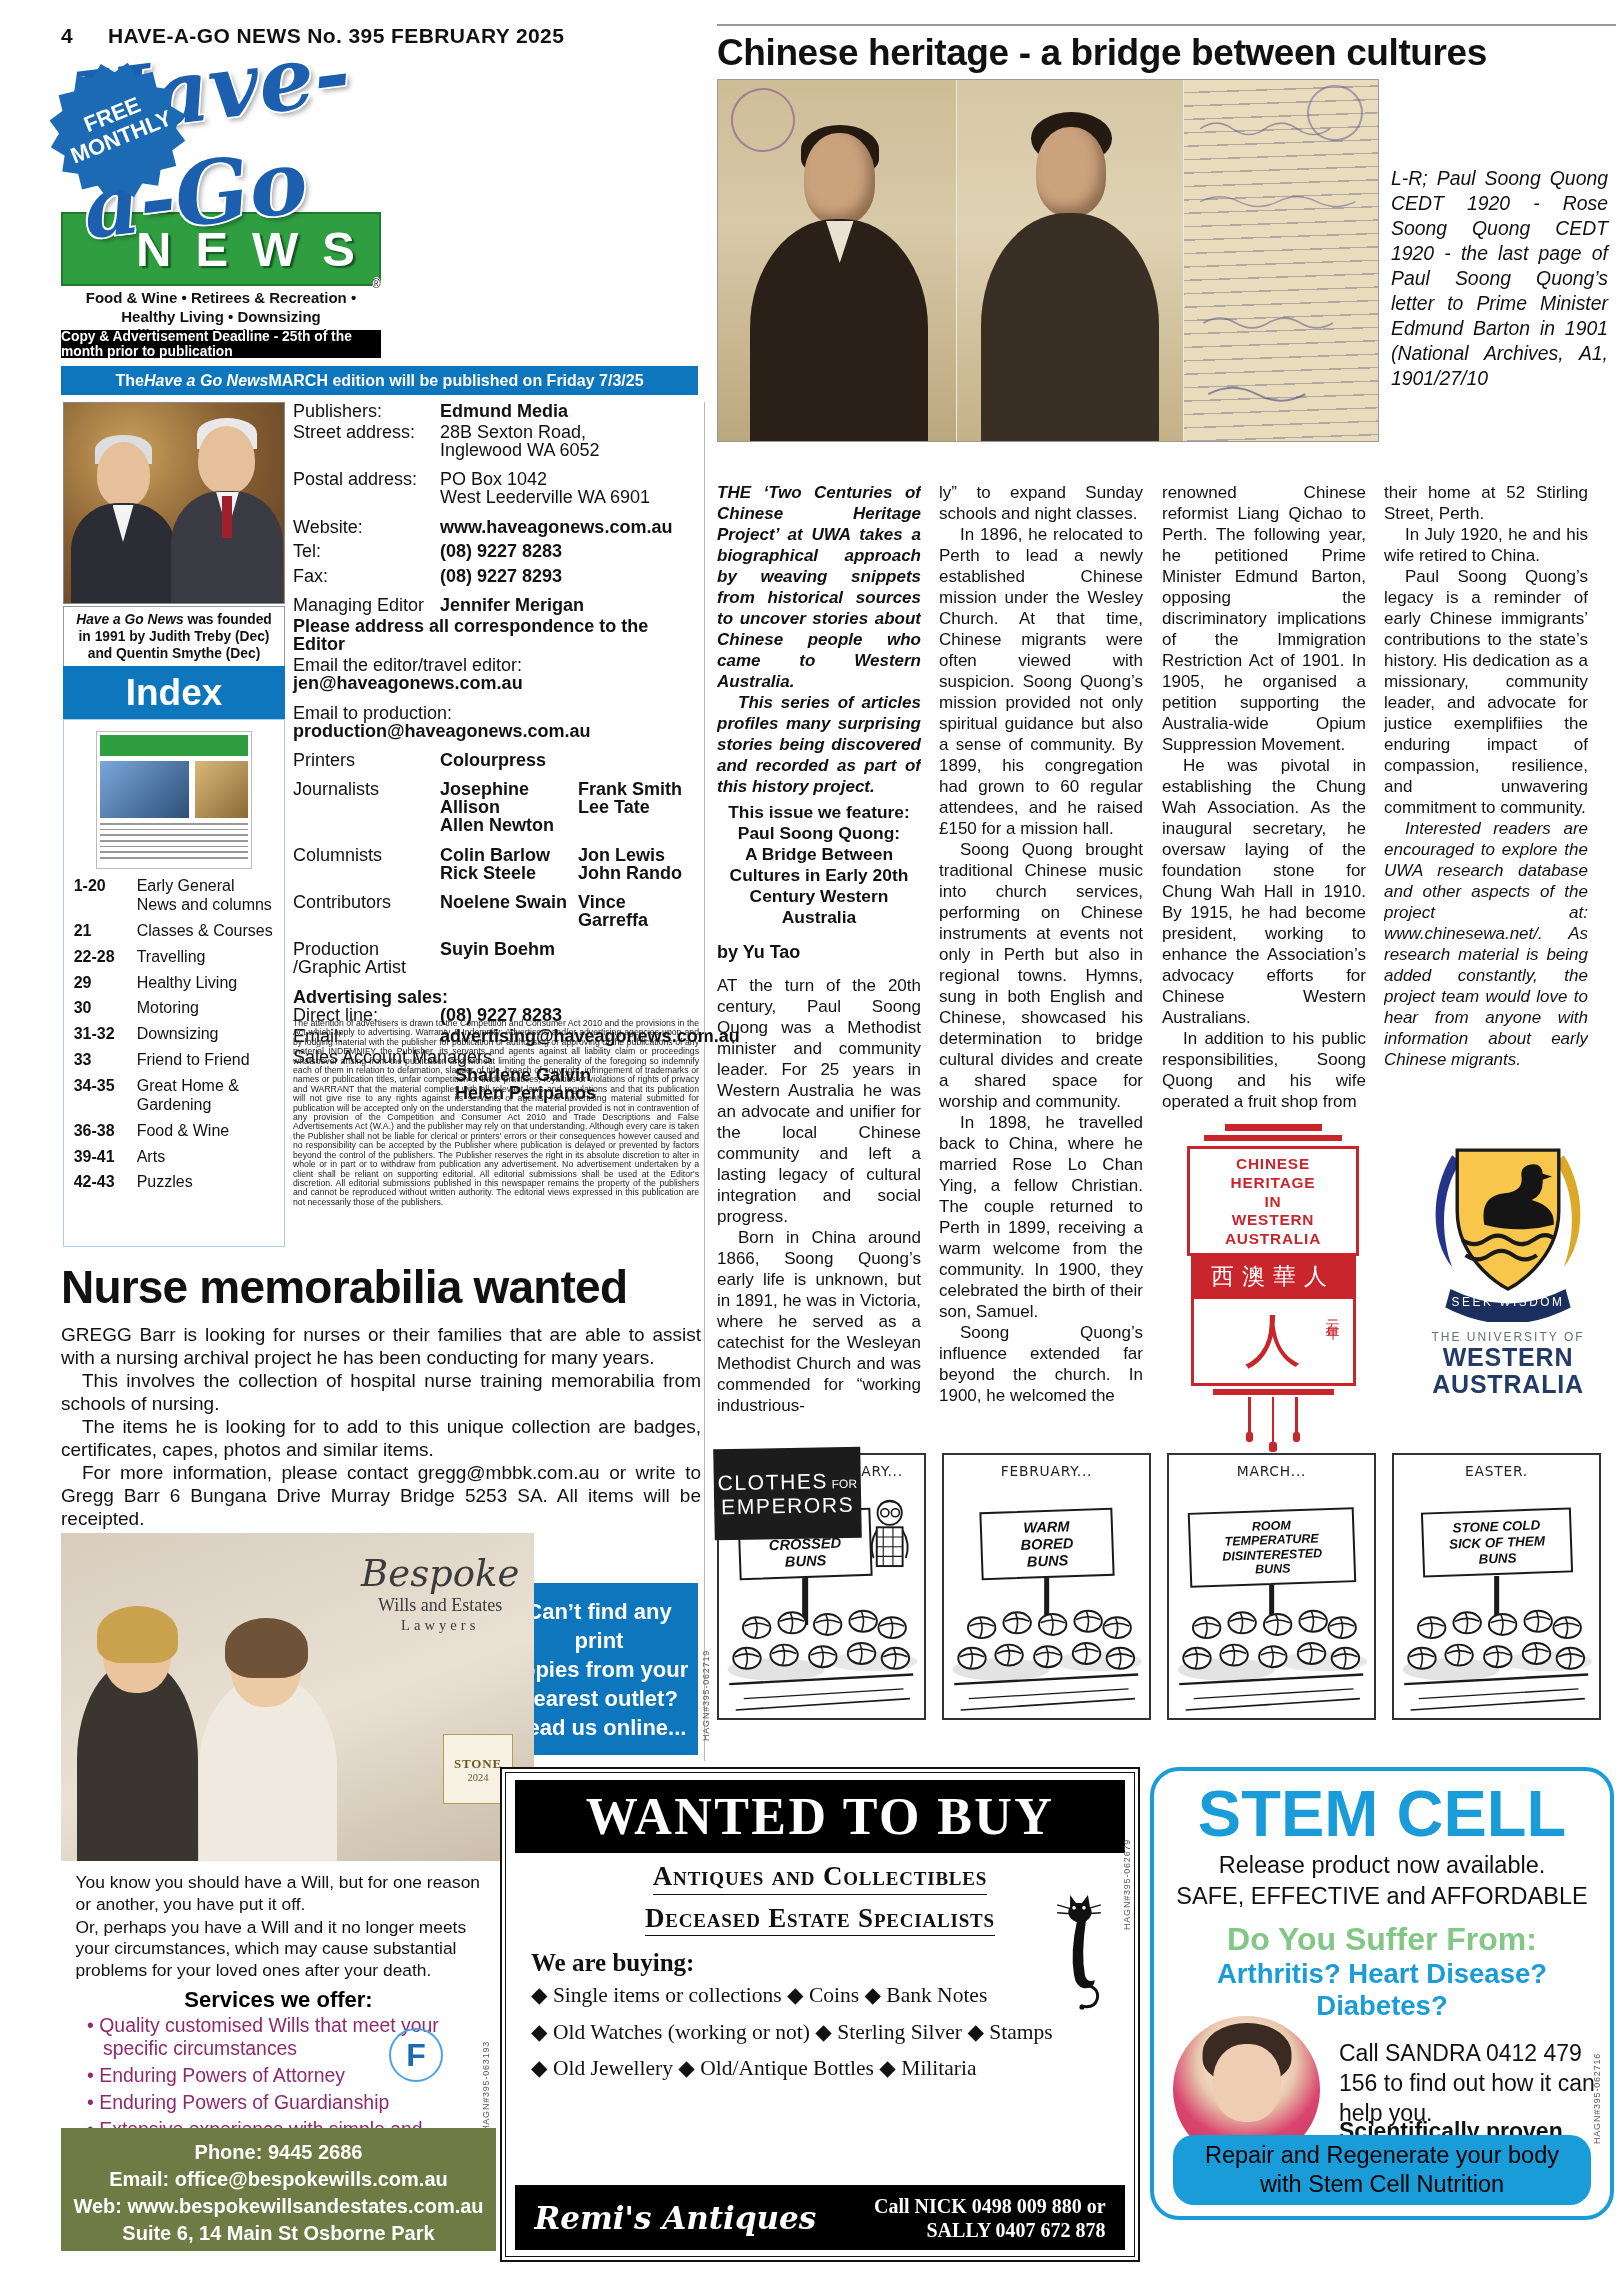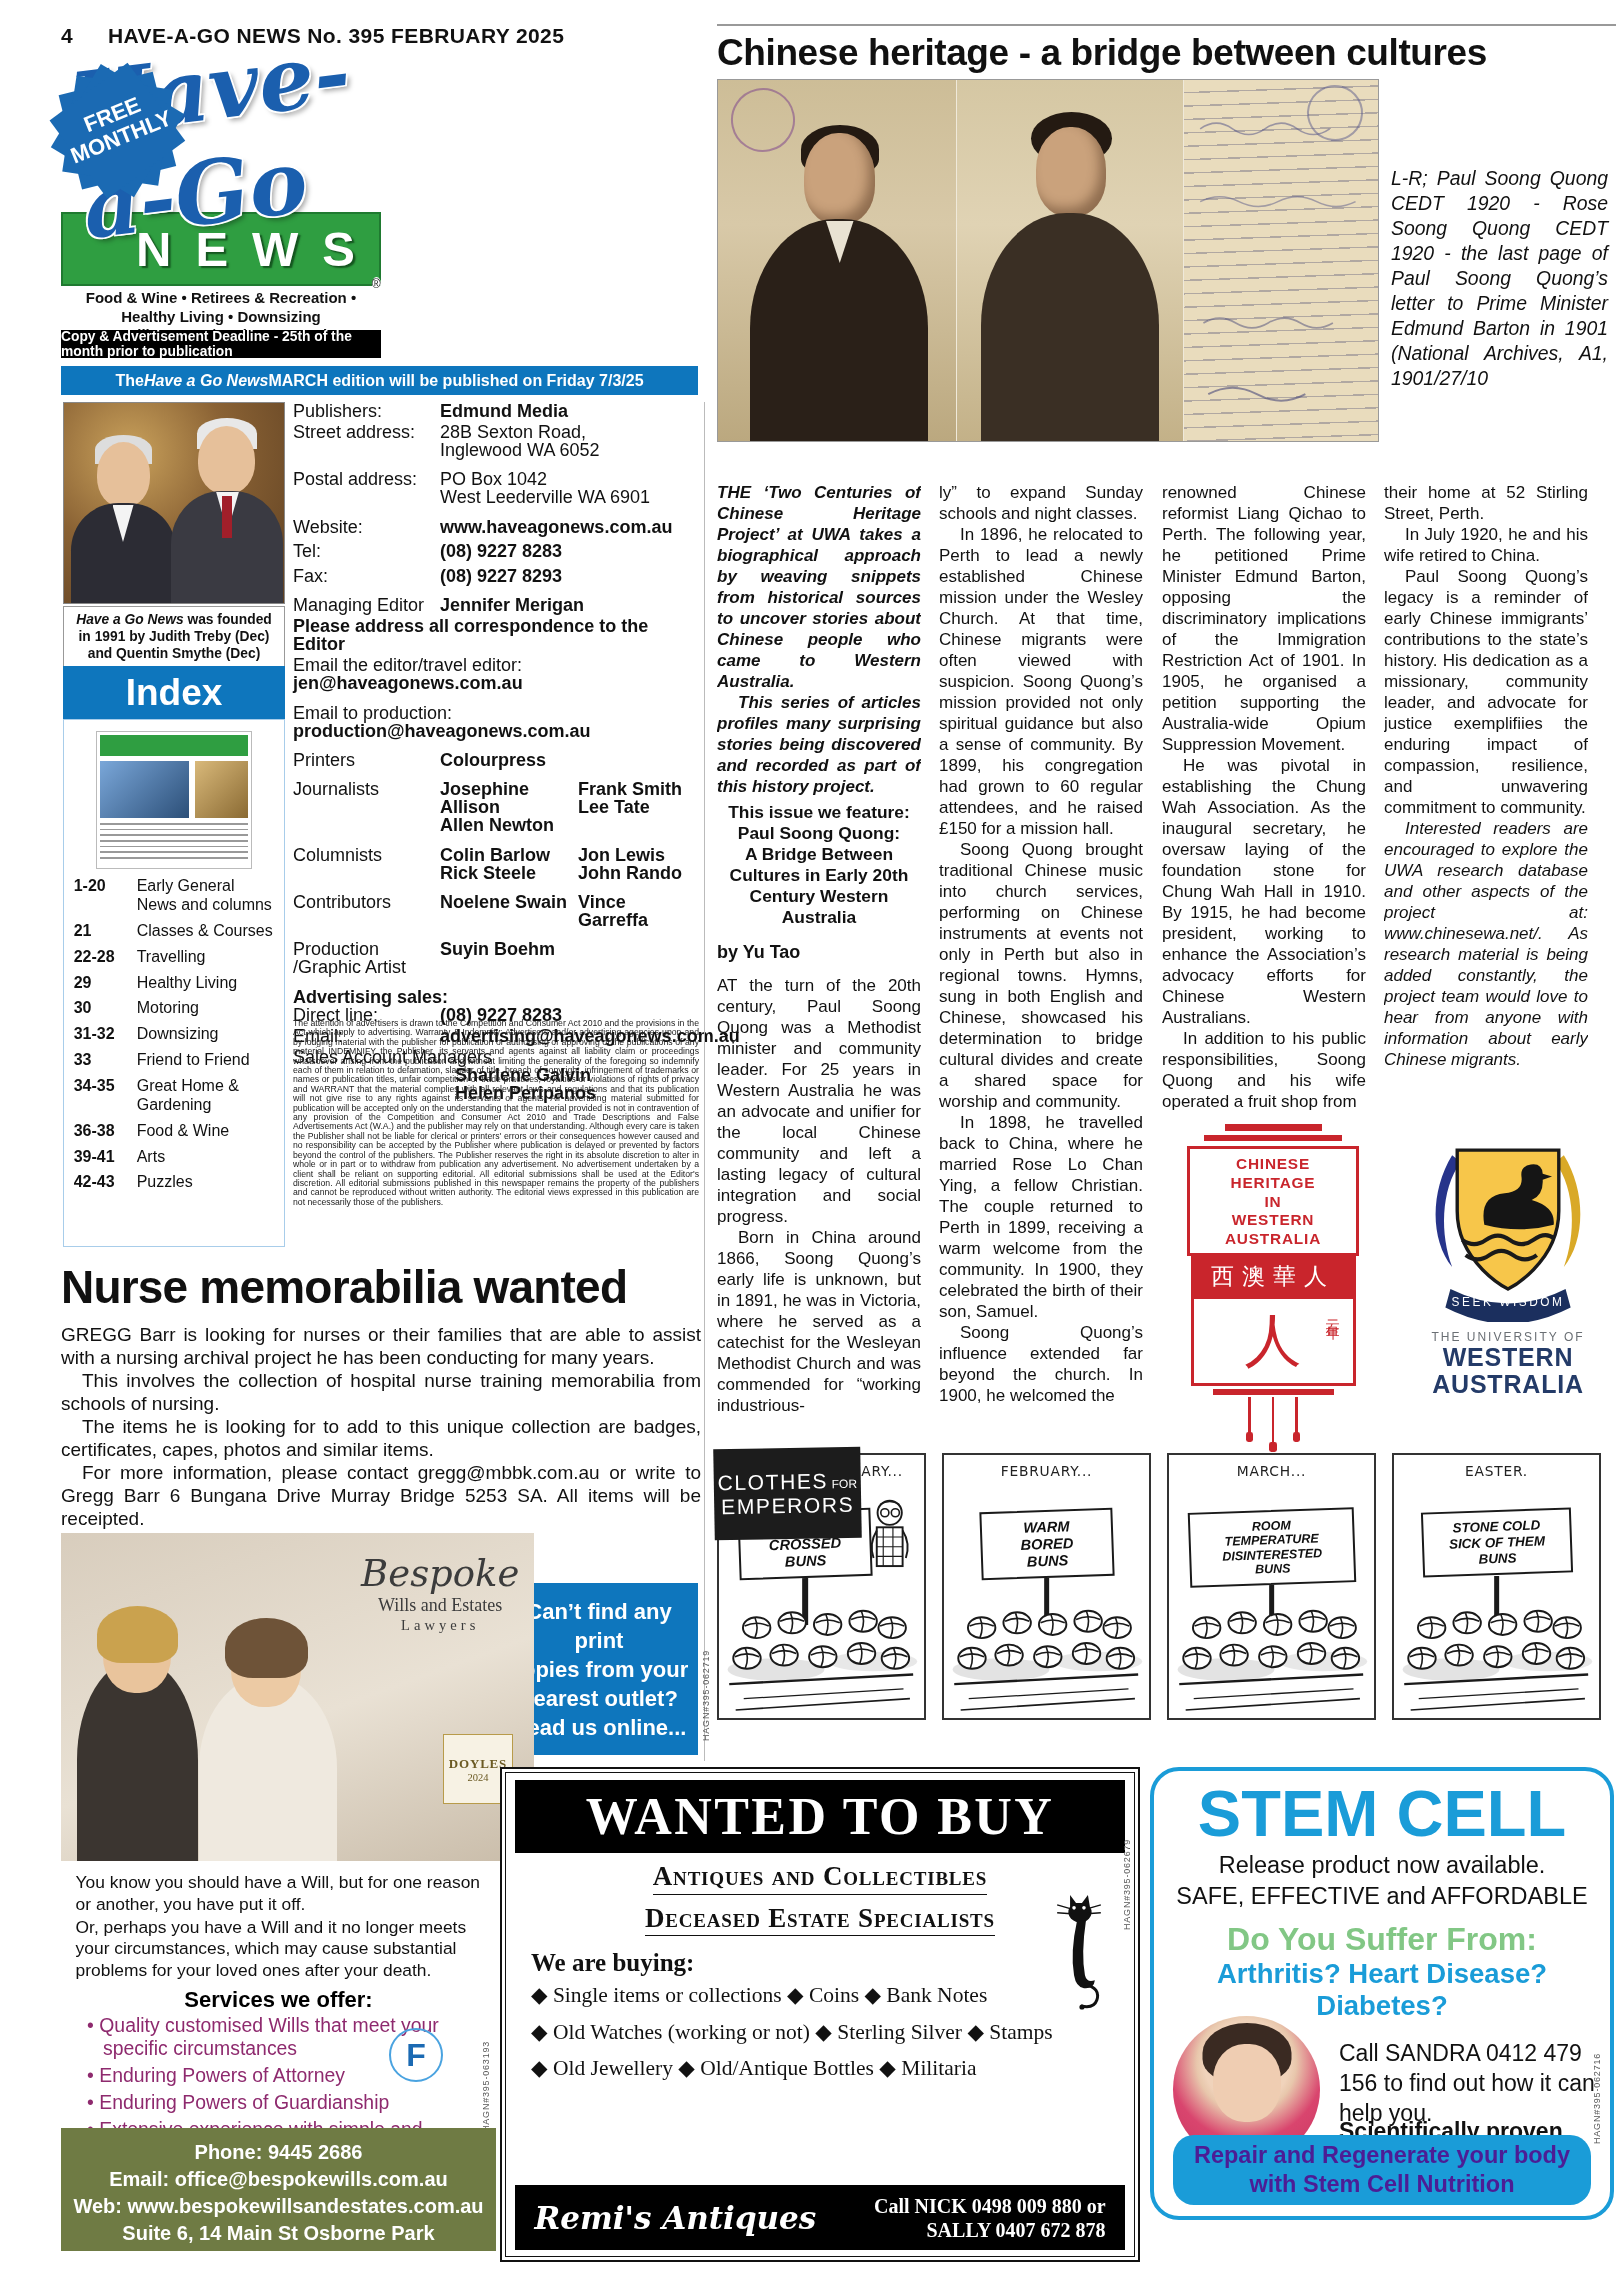--- a/index.html
+++ b/index.html
@@ -195,21 +195,21 @@
   #st-l2{text-align:center;font-size:23.5px;font-weight:500;margin-top:3.2px;}
   #st-suffer{text-align:center;color:#82c785;font-weight:bold;font-size:32px;margin-top:11.3px;}
   #st-q1,#st-q2{text-align:center;color:#1a9cd8;font-weight:bold;font-size:27.5px;line-height:32px;}
   #st-photo{position:absolute;left:19.4px;top:245px;width:147px;height:147px;border-radius:50%;overflow:hidden;
             background:radial-gradient(circle at 50% 32%,#f0d3bb 0 34%,#e8c7ac 40%,#d9456e 62%,#c73560 100%);}
   #st-hair{position:absolute;left:50%;top:6.5px;transform:translateX(-50%);width:89px;height:60px;background:#3a2a22;border-radius:50% 50% 40% 40%;}
   #st-face{position:absolute;left:50%;top:27.5px;transform:translateX(-50%);width:68px;height:78px;background:#efcdb2;border-radius:46%;}
   #st-call{position:absolute;left:185px;top:267px;width:275px;font-size:23px;line-height:30px;}
   #st-proven{position:absolute;left:185px;top:347px;font-weight:bold;font-size:23px;}
   #st-footer{position:absolute;left:19.4px;right:19.4px;bottom:11.3px;height:70px;background:#1a9cd8;border-radius:21px;
-             color:#4c1d95;font-weight:bold;font-size:23.5px;line-height:29px;text-align:center;padding-top:6.5px;box-sizing:border-box;}
+             color:#000000;font-weight:normal;font-size:23.5px;line-height:29px;text-align:center;padding-top:6.5px;box-sizing:border-box;}
   #st-hagn{position:absolute;right:8px;top:235px;height:138px;}
 
   #comic-hagn{left:701px;top:1611px;height:130px;}
 </style>
 </head>
 <body>
 
 <div class="page">
 
   <div class="abs masthead" id="pgnum">4</div>
@@ -601,21 +601,21 @@
       <div class="bs-fig" style="left:36px;bottom:198px;width:81px;height:57px;background:#caa24e;border-radius:50% 50% 30% 30%;"></div>
       <div class="bs-fig" style="left:138px;bottom:0;width:138px;height:186px;background:#efe9df;"></div>
       <div class="bs-fig" style="left:170px;bottom:154px;width:70px;height:79px;background:#eccaa4;border-radius:46%;"></div>
       <div class="bs-fig" style="left:164px;bottom:183px;width:83px;height:60px;background:#6e5338;border-radius:50% 50% 34% 34%;"></div>
       <div id="bs-logo">
         <div class="script">Bespoke</div>
         <div class="l2">Wills and Estates</div>
         <div class="l3">Lawyers</div>
       </div>
       <div id="doyles">
-        <div class="d1">DOYLES</div>
+        <div class="d1">STONE</div>
         <div class="d2">2024</div>
       </div>
     </div>
     <div id="bs-body">
       <p>You know you should have a Will, but for one reason or another, you have put it off.</p>
       <p>Or, perhaps you have a Will and it no longer meets your circumstances, which may cause substantial problems for your loved ones after your death.</p>
       <div id="bs-services-title">Services we offer:</div>
       <div class="bs-li">• Quality customised Wills that meet your specific circumstances</div>
       <div class="bs-li">• Enduring Powers of Attorney</div>
       <div class="bs-li">• Enduring Powers of Guardianship</div>

